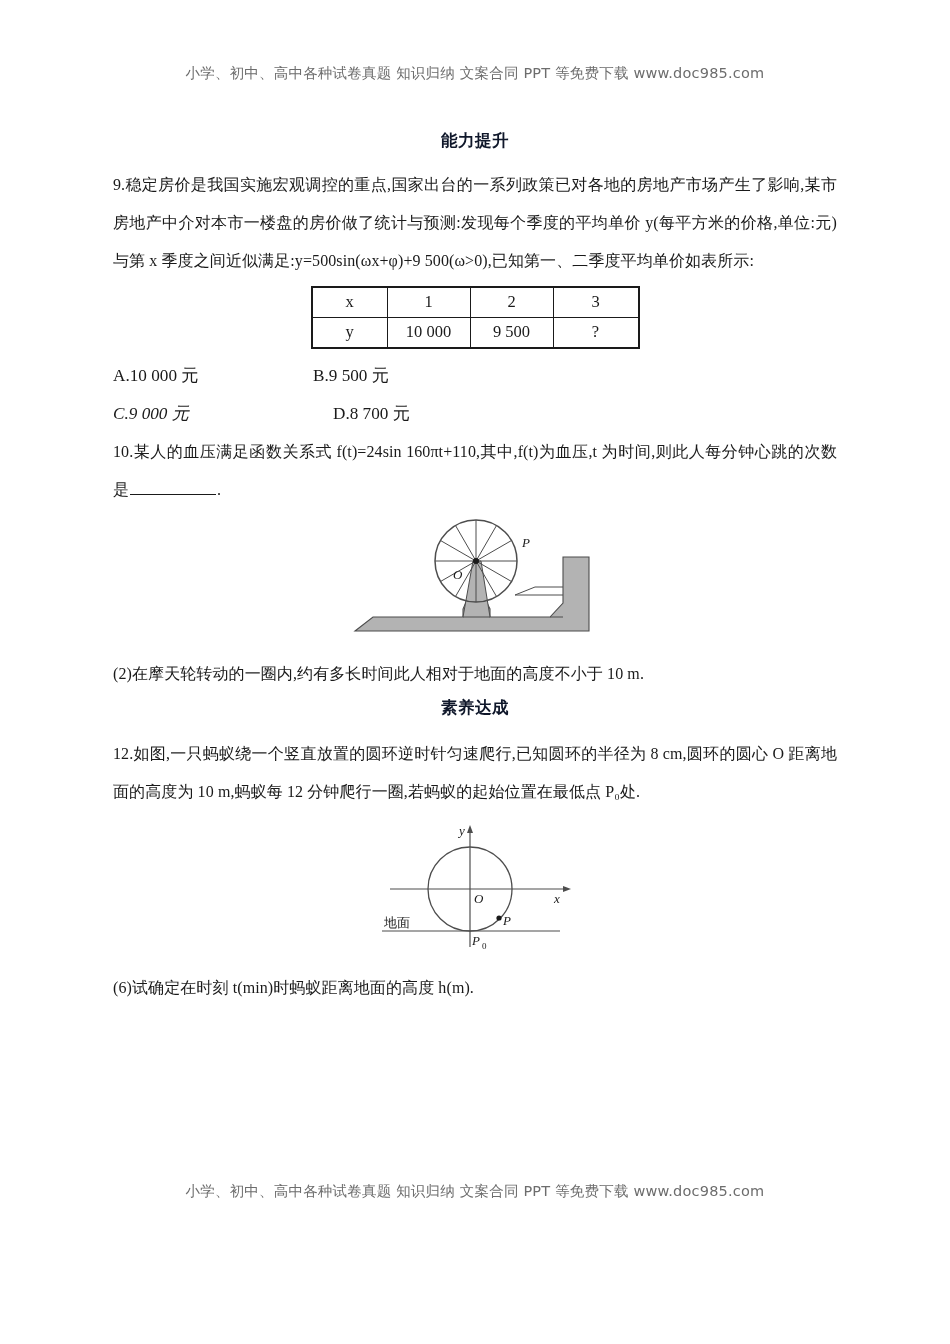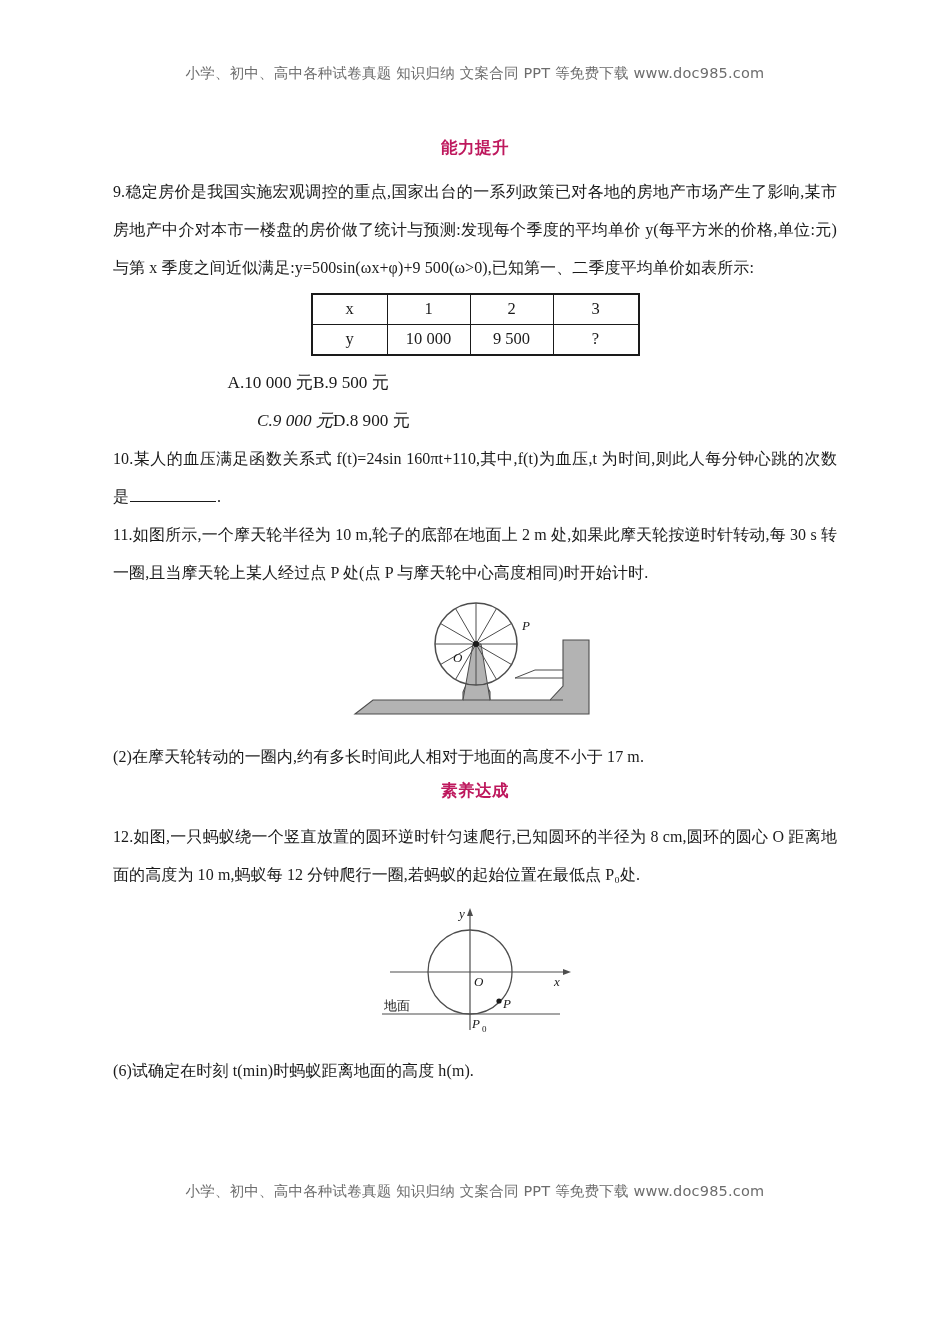--- a/index.html
+++ b/index.html
@@ -40,22 +40,22 @@
     left: 113px;
     top: 126px;
     width: 724px;
   }
   .section-head {
     text-align: center;
     font-family: "DejaVu Sans", "Liberation Sans", sans-serif;
     font-weight: bold;
     font-size: 16.5px;
     letter-spacing: 0.5px;
-    margin: 11px 0 14px 0;
-    color: #be185d;
+    margin: 4px 0 14px 0;
+    color: #0f172a;
   }
   .section-head.second { margin-top: 4px; margin-bottom: 16px; }
 
   p.para {
     margin: 0 0 0 0;
     font-size: 16px;
     line-height: 38px;
     text-align: justify;
     text-justify: inter-ideograph;
     letter-spacing: 0.1px;
@@ -81,21 +81,21 @@
     font-family: "Liberation Serif", serif;
   }
   table.datatable td.c0 { width: 74px; }
   table.datatable td.c1 { width: 82px; }
   table.datatable td.c2 { width: 82px; }
   table.datatable td.c3 { width: 84px; }
 
   
   .choices { font-size: 17.2px; line-height: 38px; }
   .choice-row { display: block; }
-  .ch { display: inline-block; text-align: right; }
+  .ch { display: inline-block; }
   .ch-a { width: 200px; }
   .ch-c { width: 220px; font-style: italic; }
 
   
   .figure {
     display: flex;
     justify-content: center;
     align-items: center;
   }
   .fig-ferris { height: 128px; margin: 8px 0 10px 0; }
@@ -141,27 +141,26 @@
       </tbody>
         </table>
     </div>
 
 
     <div class="choices">
       <div class="choice-row">
         <span class="ch ch-a">A.10 000 元</span><span class="ch">B.9 500 元</span>
       </div>
       <div class="choice-row">
-        <span class="ch ch-c">C.9 000 元</span><span class="ch">D.8 900 元</span>
+        <span class="ch ch-c">C.9 000 元</span><span class="ch">D.8 700 元</span>
       </div>
     </div>
 
     <p class="para"><span>10.某人的血压满足函数关系式 f(t)=24sin 160πt+110,其中,f(t)为血压,t 为时间,则此人每分钟心跳的次数是</span><span class="fill-blank"></span><span>.</span></p>
 
-    <p class="para">11.如图所示,一个摩天轮半径为 10 m,轮子的底部在地面上 2 m 处,如果此摩天轮按逆时针转动,每 30 s 转一圈,且当摩天轮上某人经过点 P 处(点 P 与摩天轮中心高度相同)时开始计时.</p>
 
     <div class="figure fig-ferris">
       <svg width="260" height="128" viewBox="0 0 260 128">
 
         <g>
           <path d="M10 114 L28 100 L118 100 L118 92 L124 78 L138 78 L145 92 L145 100 L205 100 L218 86 L218 40 L244 40 L244 114 Z" fill="#b3b3b3" stroke="#4d4d4d" stroke-width="1.1"></path>
           <path d="M170 78 L218 78" stroke="#4d4d4d" stroke-width="1" fill="none"></path>
           <path d="M170 78 L190 70 L218 70" stroke="#4d4d4d" stroke-width="1" fill="none"></path>
           <path d="M218 100 L205 100" stroke="#4d4d4d" stroke-width="1" fill="none"></path>
         </g>
@@ -186,21 +185,21 @@
             <line x1="131" y1="44" x2="151.5" y2="8.5"></line>
             <line x1="131" y1="44" x2="166.5" y2="23.5"></line>
           </g>
           <circle cx="131" cy="44" r="3" fill="#1a1a1a"></circle>
         </g>
         <text x="108" y="62" font-family="Liberation Serif, serif" font-size="13" font-style="italic" fill="#1a1a1a">O</text>
         <text x="177" y="30" font-family="Liberation Serif, serif" font-size="13" font-style="italic" fill="#1a1a1a">P</text>
       </svg>
     </div>
 
-    <p class="para">(2)在摩天轮转动的一圈内,约有多长时间此人相对于地面的高度不小于 17 m.</p>
+    <p class="para">(2)在摩天轮转动的一圈内,约有多长时间此人相对于地面的高度不小于 10 m.</p>
 
     <div class="section-head second">素养达成</div>
 
     <p class="para">12.如图,一只蚂蚁绕一个竖直放置的圆环逆时针匀速爬行,已知圆环的半径为 8 cm,圆环的圆心 O 距离地面的高度为 10 m,蚂蚁每 12 分钟爬行一圈,若蚂蚁的起始位置在最低点 P₀处.</p>
 
     <div class="figure fig-circle">
       <svg width="230" height="140" viewBox="0 0 230 140">
 
         <g>
           <line x1="110" y1="128" x2="110" y2="12" stroke="#4d4d4d" stroke-width="1.2"></line>

